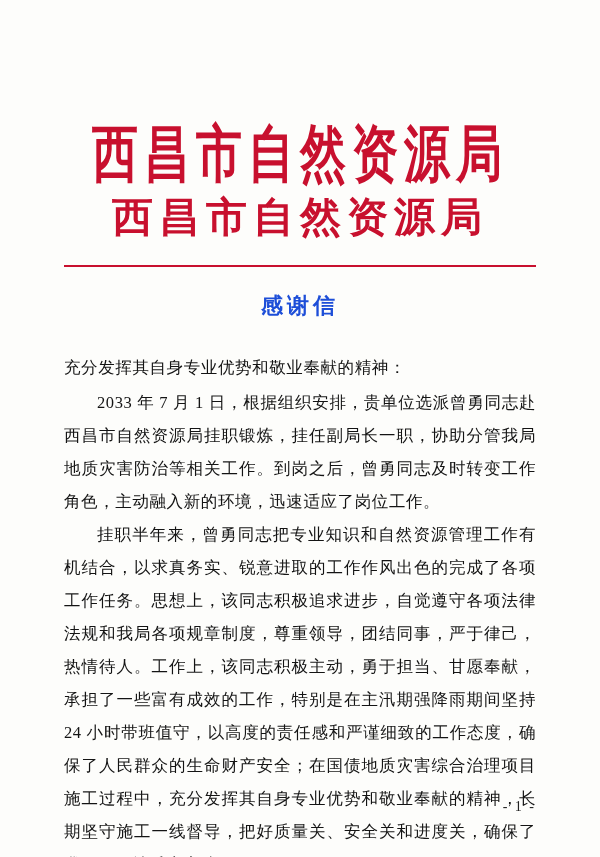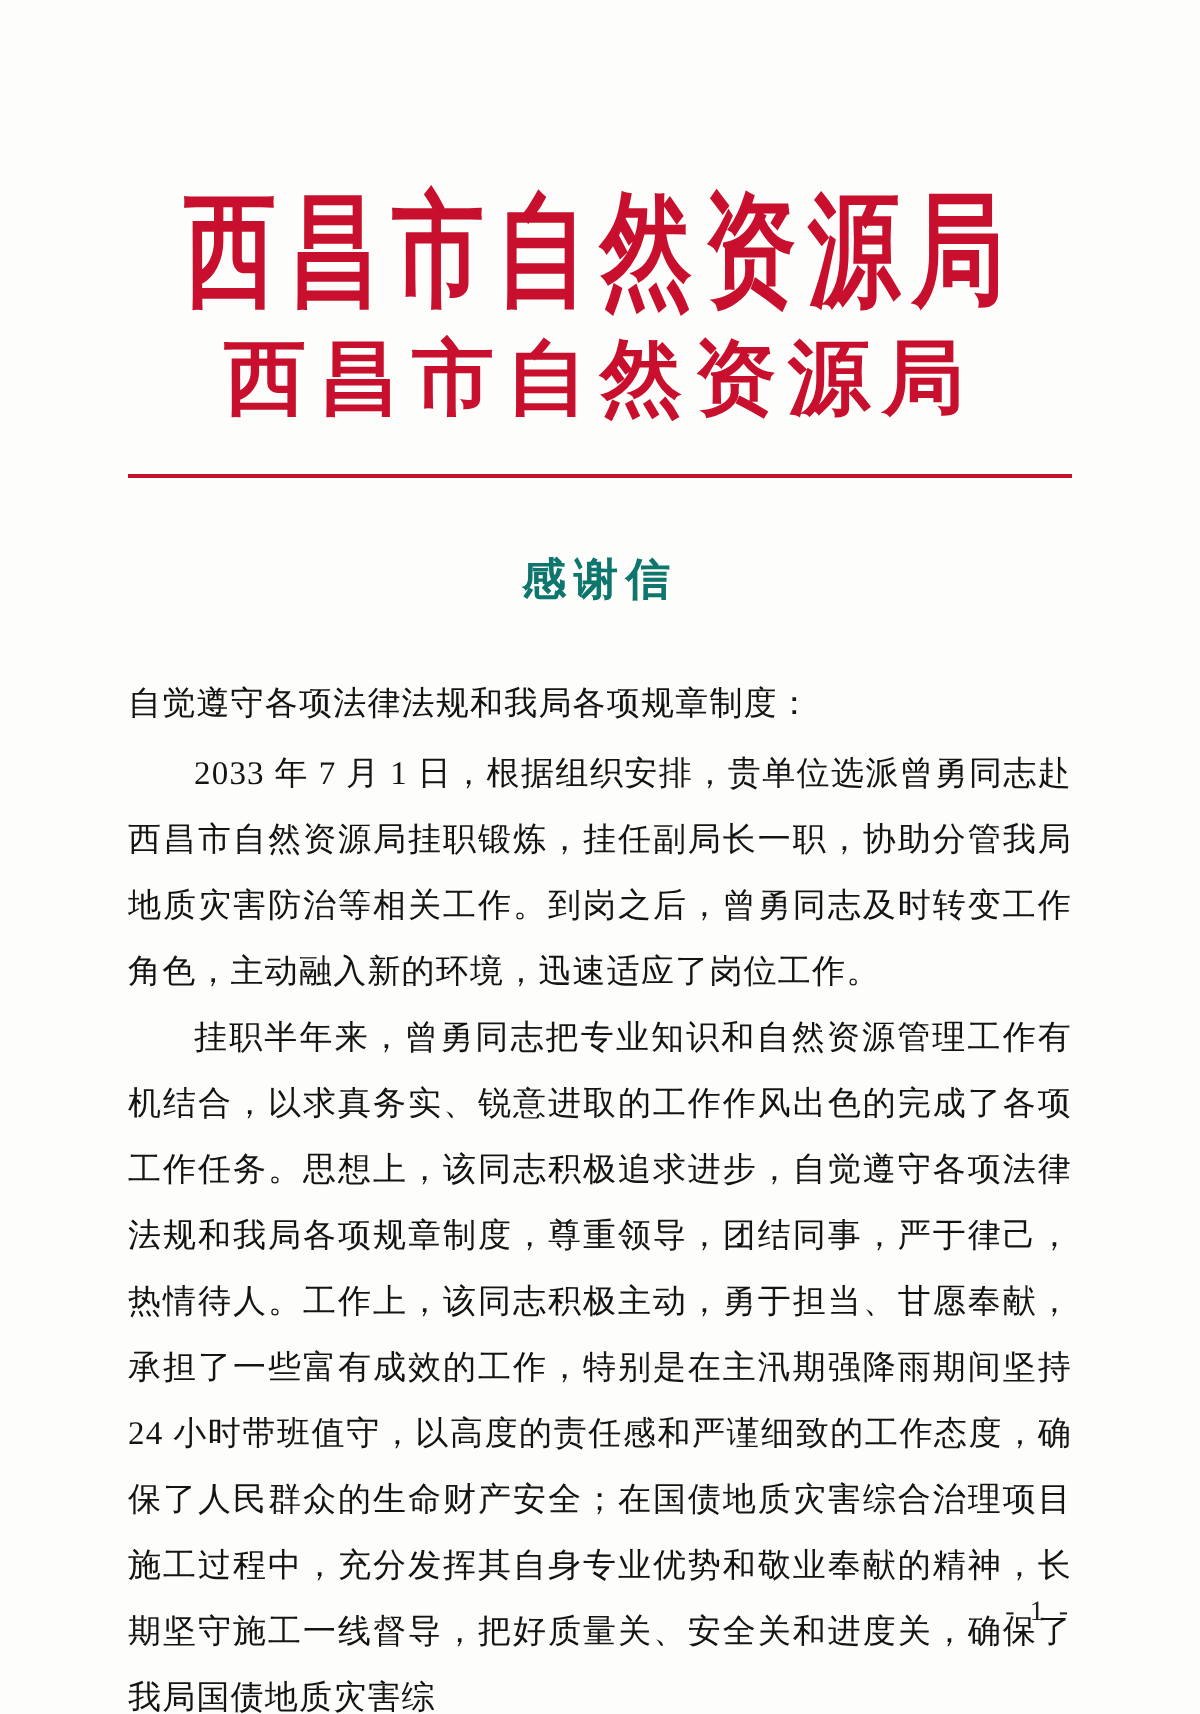--- a/index.html
+++ b/index.html
@@ -19,21 +19,21 @@
     position: relative;
     width: 600px;
     height: 857px;
     background: #fdfdfb;
     box-sizing: border-box;
     padding: 0 64px;
   }
 
   
   .letterhead {
-    padding-top: 78px;
+    padding-top: 106px;
     text-align: center;
   }
   .seal-row {
     display: flex;
     justify-content: center;
     align-items: flex-end;
     gap: 8px;
     height: 62px;
   }
   .seal-script {
@@ -59,26 +59,26 @@
   }
   .rule {
     margin-top: 24px;
     height: 2px;
     background: #c8102e;
     width: 100%;
   }
 
   
   .doc-title {
-    margin-top: 36px;
+    margin-top: 24px;
     text-align: center;
     font-size: 22px;
     font-weight: 700;
     letter-spacing: 4px;
-    color: #0f766e;
+    color: #1d4ed8;
   }
 
   
   .body-text {
     margin-top: 30px;
     font-size: 16.5px;
     line-height: 2.0;
     letter-spacing: 0.6px;
     text-align: justify;
     text-justify: inter-ideograph;
@@ -111,20 +111,20 @@
     <div class="seal-row">
       <span class="seal-script">西昌市自然资源局</span>
     </div>
     <div class="org-name">西昌市自然资源局</div>
     <div class="rule"></div>
   </div>
 
   <div class="doc-title">感谢信</div>
 
   <div class="body-text">
-    <p class="addressee">自觉遵守各项法律法规和我局各项规章制度：</p>
+    <p class="addressee">充分发挥其自身专业优势和敬业奉献的精神：</p>
     <p class="para">2033 年 7 月 1 日，根据组织安排，贵单位选派曾勇同志赴西昌市自然资源局挂职锻炼，挂任副局长一职，协助分管我局地质灾害防治等相关工作。到岗之后，曾勇同志及时转变工作角色，主动融入新的环境，迅速适应了岗位工作。</p>
     <p class="para">挂职半年来，曾勇同志把专业知识和自然资源管理工作有机结合，以求真务实、锐意进取的工作作风出色的完成了各项工作任务。思想上，该同志积极追求进步，自觉遵守各项法律法规和我局各项规章制度，尊重领导，团结同事，严于律己，热情待人。工作上，该同志积极主动，勇于担当、甘愿奉献，承担了一些富有成效的工作，特别是在主汛期强降雨期间坚持 24 小时带班值守，以高度的责任感和严谨细致的工作态度，确保了人民群众的生命财产安全；在国债地质灾害综合治理项目施工过程中，充分发挥其自身专业优势和敬业奉献的精神，长期坚守施工一线督导，把好质量关、安全关和进度关，确保了我局国债地质灾害综</p>
   </div>
 
   <div class="page-number">- 1 -</div>
 
 </div>
 
 </body></html>

